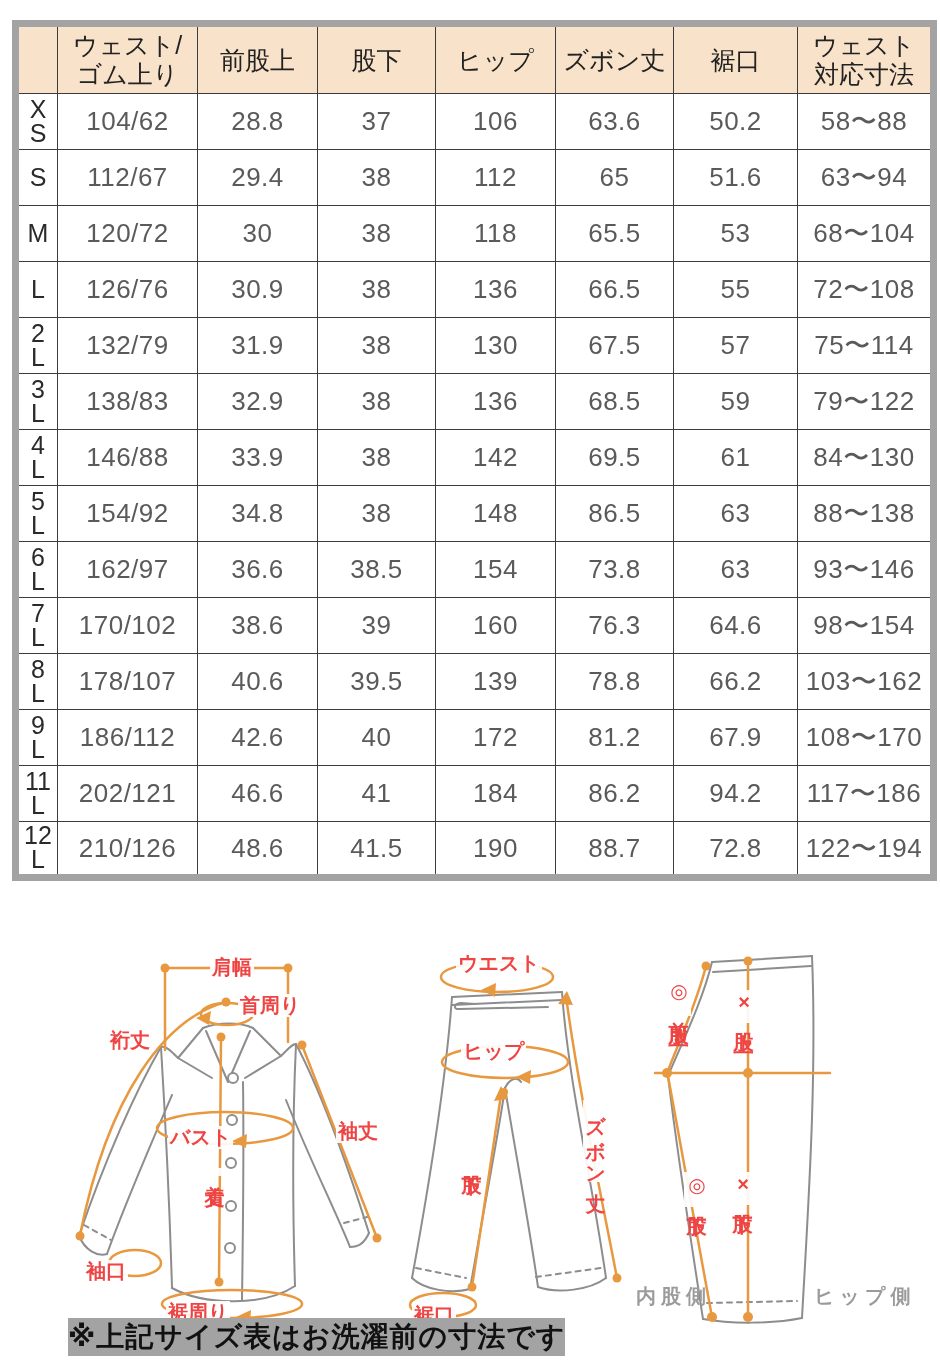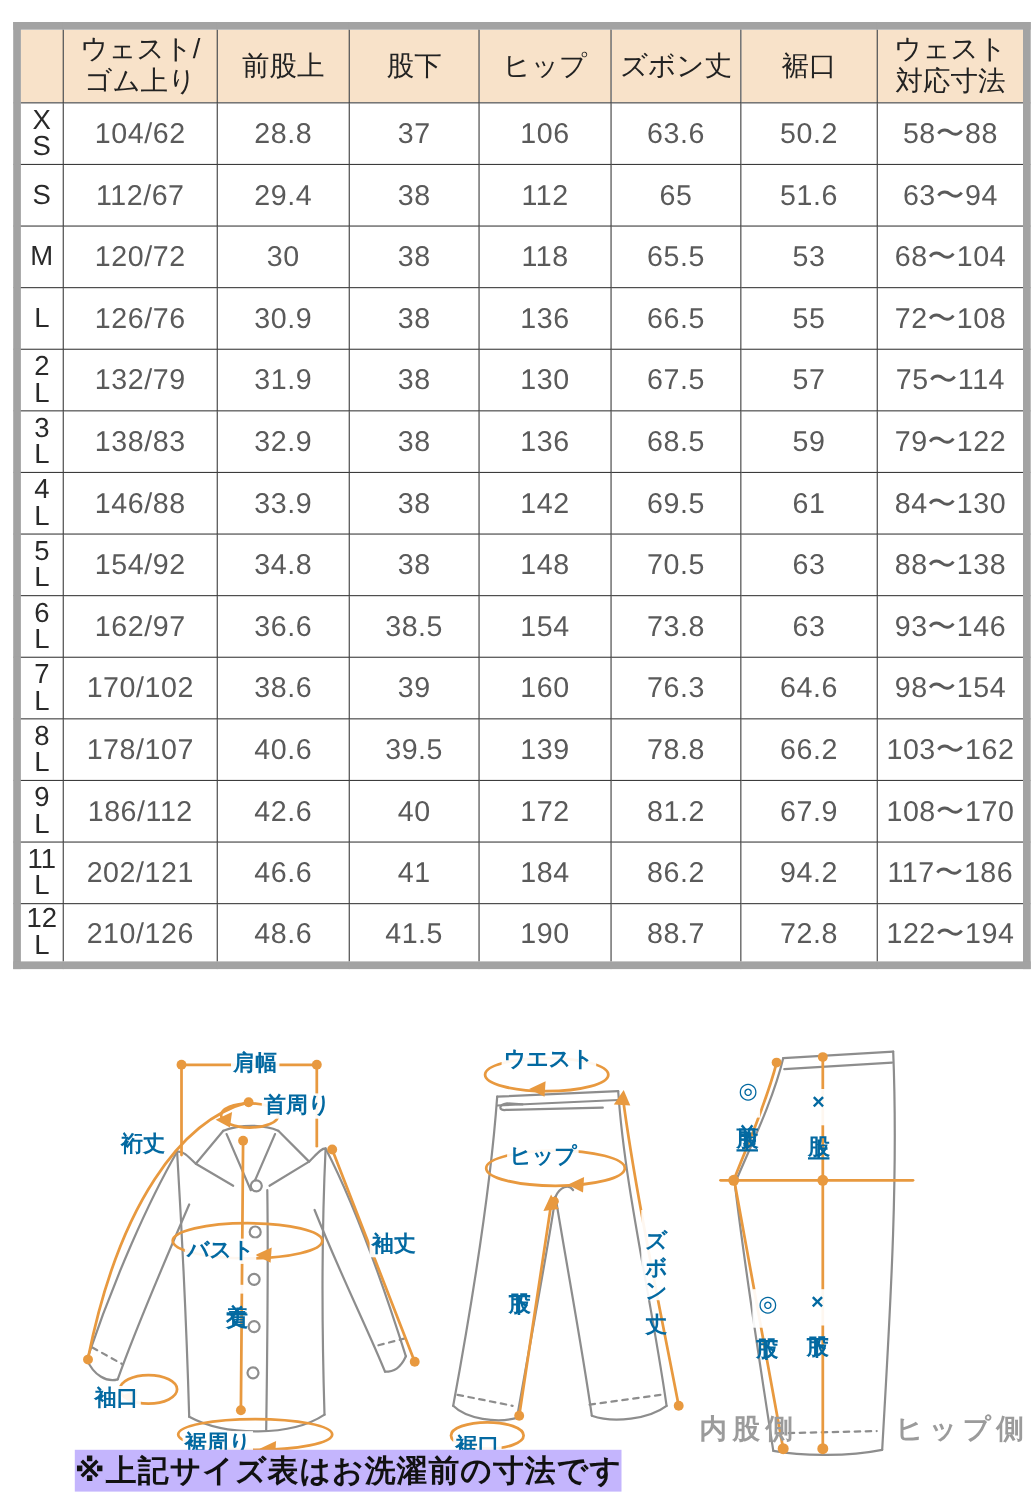--- a/index.html
+++ b/index.html
@@ -30,28 +30,28 @@
     white-space:pre-line;line-height:0.95;
   }
   .size-table tbody td{
     background:#fff;color:#5a5a5a;font-size:26px;font-weight:400;letter-spacing:0.5px;
   }
 
   
   .diagram{position:absolute;left:0;top:930px;width:940px;height:430px;}
   .diagram svg{position:absolute;left:0;top:0;}
   .lbl{
-    position:absolute;font-size:20px;font-weight:bold;color:#0369a1;
+    position:absolute;font-size:20px;font-weight:bold;color:#ef4444;
     background:rgba(255,255,255,0.92);line-height:1.05;padding:1px 2px;white-space:nowrap;
   }
   .lbl.v{writing-mode:vertical-rl;text-orientation:upright;letter-spacing:3px;white-space:normal;}
-  .lbl.muted{color:#9b9b9b;font-size:25px;letter-spacing:5px;background:transparent;}
+  .lbl.muted{color:#9b9b9b;font-size:20px;letter-spacing:5px;background:transparent;}
   .note{
     position:absolute;left:68px;top:388px;font-size:28px;font-weight:bold;color:#111;
-    letter-spacing:1px;background:#c4b5fd;
+    letter-spacing:1px;background:#a3a3a3;
   }
 </style>
 </head>
 <body>
 
 <div class="page">
 
   <table class="size-table">
     <colgroup>
       <col style="width:42px">
@@ -160,21 +160,21 @@
           <td>84〜130</td>
         </tr>
 
         <tr>
           <th class="size-cell">5
 L</th>
           <td>154/92</td>
           <td>34.8</td>
           <td>38</td>
           <td>148</td>
-          <td>70.5</td>
+          <td>86.5</td>
           <td>63</td>
           <td>88〜138</td>
         </tr>
 
         <tr>
           <th class="size-cell">6
 L</th>
           <td>162/97</td>
           <td>36.6</td>
           <td>38.5</td>

